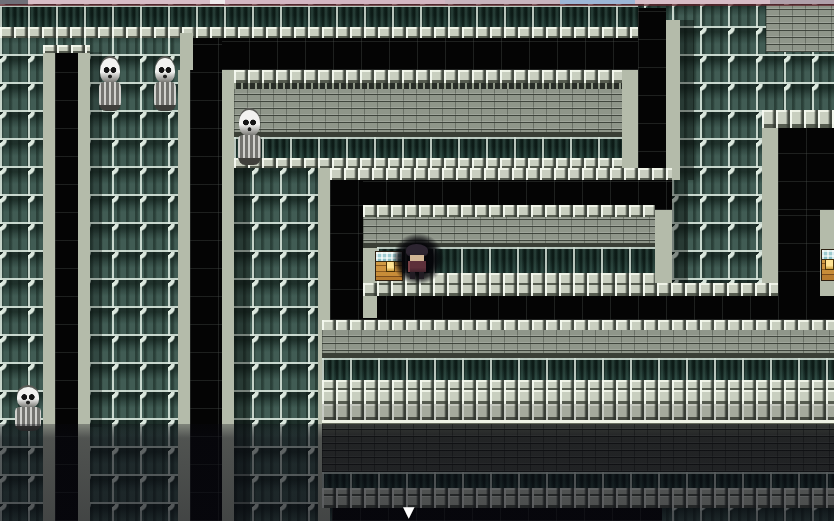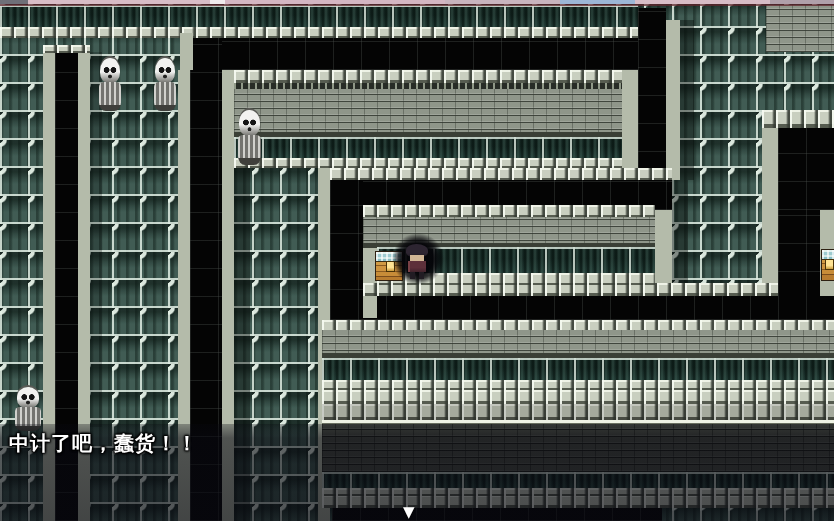--- a/index.html
+++ b/index.html
@@ -194,19 +194,18 @@
 
   <div class="darkcircle" style="left:391px;top:232px;width:54px;height:54px;"></div>
   <div class="hero" style="left:405px;top:244px;width:24px;height:35px;">
     <div class="hair"></div>
     <div class="face"></div>
     <div class="bodyp"></div>
     <div class="legs"></div>
   </div>
 
   <div class="overlay"></div>
-  <div class="dlg-text">中计了吧，蠢货！！</div>
   <div class="pause-cursor">▼</div>
 
   <div class="topbar"></div>
   <div class="topbarline"></div>
 
 </div>
 
 </body></html>

